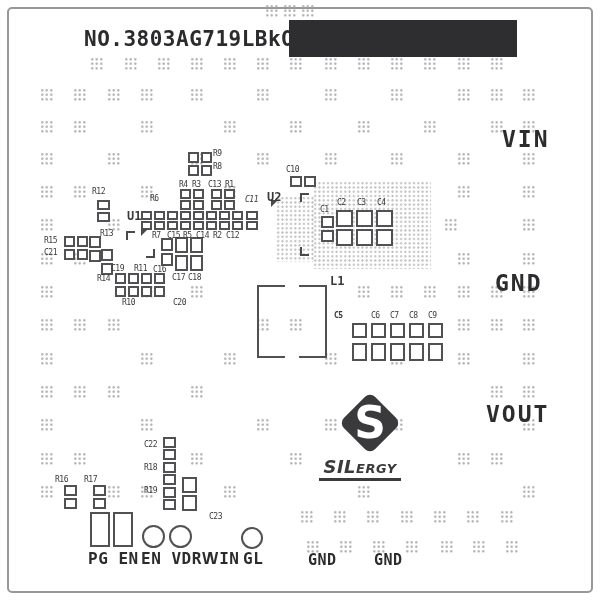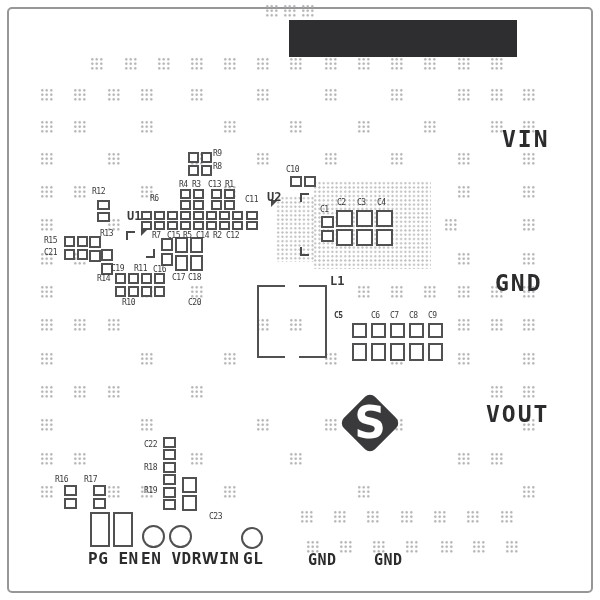--- a/index.html
+++ b/index.html
@@ -268,37 +268,37 @@
       <div class="mk bl" style="left: 300px; top: 247px;"></div>
       <div class="tri" style="left: 141px; top: 229px;"></div>
       <div class="tri" style="left: 271px; top: 200px;"></div>
       <div class="ref" style="left: 213px; top: 149px;">R9</div>
       <div class="ref" style="left: 213px; top: 162px;">R8</div>
       <div class="ref" style="left: 179px; top: 180px;">R4</div>
       <div class="ref" style="left: 192px; top: 180px;">R3</div>
       <div class="ref" style="left: 208px; top: 180px; text-align: right;">C13</div>
       <div class="ref" style="left: 225px; top: 180px;">R1</div>
       <div class="ref" style="left: 150px; top: 194px; text-align: center;">R6</div>
-      <div class="ref" style="left: 245px; top: 195px;">C11</div>
+      <div class="ref" style="left: 245px; top: 195px; font-style: italic;">C11</div>
       <div class="ref" style="left: 152px; top: 231px;">R7</div>
       <div class="ref" style="left: 167px; top: 231px;">C15</div>
       <div class="ref" style="left: 183px; top: 231px;">R5</div>
       <div class="ref" style="left: 196px; top: 231px;">C14</div>
       <div class="ref" style="left: 213px; top: 231px;">R2</div>
       <div class="ref" style="left: 226px; top: 231px;">C12</div>
       <div class="ref" style="left: 92px; top: 187px;">R12</div>
       <div class="ref" style="left: 100px; top: 229px;">R13</div>
       <div class="ref" style="left: 44px; top: 236px;">R15</div>
       <div class="ref" style="left: 44px; top: 248px;">C21</div>
       <div class="ref" style="left: 97px; top: 274px;">R14</div>
       <div class="ref" style="left: 111px; top: 264px;">C19</div>
       <div class="ref" style="left: 134px; top: 264px;">R11</div>
       <div class="ref" style="left: 153px; top: 265px;">C16</div>
       <div class="ref" style="left: 122px; top: 298px;">R10</div>
-      <div class="ref" style="left: 157px; top: 298px; padding-left: 31px;">C20</div>
+      <div class="ref" style="left: 142px; top: 298px; padding-left: 31px;">C20</div>
       <div class="ref" style="left: 172px; top: 273px;">C17</div>
       <div class="ref" style="left: 188px; top: 273px;">C18</div>
       <div class="ref" style="left: 286px; top: 165px;">C10</div>
       <div class="ref" style="left: 320px; top: 205px;">C1</div>
       <div class="ref" style="left: 337px; top: 198px;">C2</div>
       <div class="ref" style="left: 357px; top: 198px;">C3</div>
       <div class="ref" style="left: 377px; top: 198px;">C4</div>
       <div class="ref" style="left: 334px; top: 311px; font-weight: bold;">C5</div>
       <div class="ref" style="left: 371px; top: 311px;">C6</div>
       <div class="ref" style="left: 390px; top: 311px; text-align: center;">C7</div>
@@ -316,21 +316,23 @@
       <div class="biglabel" style="left: 502px; top: 126px;">VIN</div>
       <div class="biglabel" style="left: 495px; top: 270px;">GND</div>
       <div class="biglabel" style="left: 486px; top: 401px;">VOUT</div>
       <div class="botlabel" style="left: 88px; top: 549px;">PG EN</div>
       <div class="botlabel" style="left: 141px; top: 549px;">EN VDRV</div>
       <div class="botlabel" style="left: 209px; top: 549px;">VIN</div>
       <div class="botlabel" style="left: 243px; top: 549px;">GL</div>
       <div class="botlabel sm" style="left: 308px; top: 551px;">GND</div>
       <div class="botlabel sm" style="left: 374px; top: 551px;">GND</div>
     </div>
+  <div class="title">NO.3803AG719LBkO</div>
   <div class="blackbar"></div>
 
   <div class="logo">
     <svg width="74" height="74" viewBox="0 0 74 74">
       <rect x="15" y="15" width="44" height="44" rx="7" transform="rotate(45 37 37)" fill="#3a3a3c"></rect>
       <text x="37" y="52" text-anchor="middle" font-family="DejaVu Sans, sans-serif" font-size="44" font-weight="bold" fill="#ffffff">S</text>
     </svg>
+    <div class="logo-text"><span class="lg">SIL</span><span class="smw">ERGY</span></div>
   </div>
 </div>
 
 </body></html>

